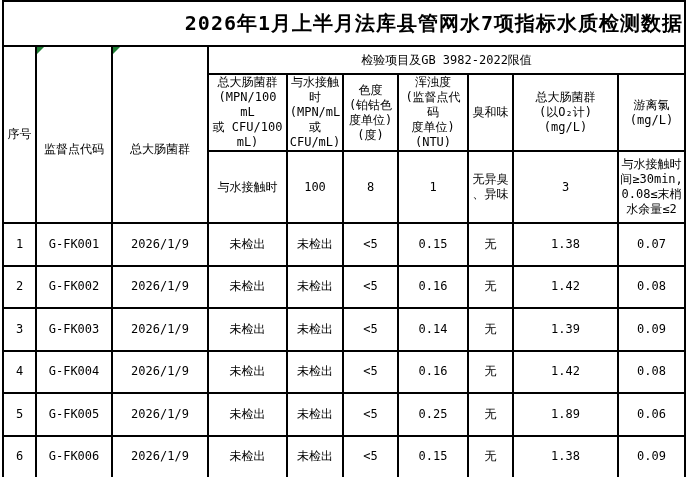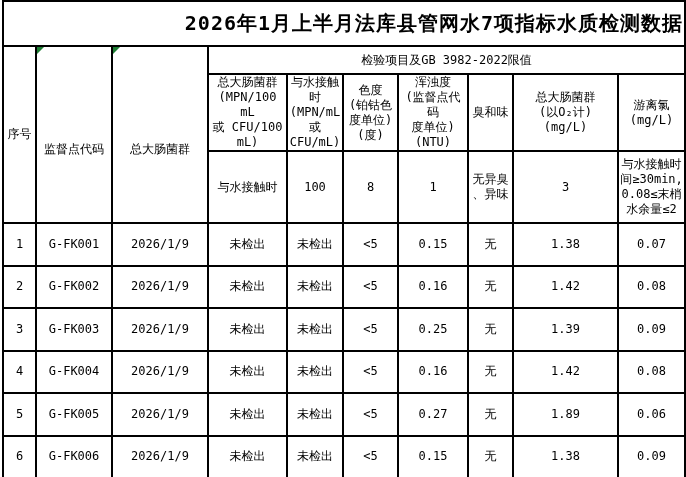--- a/index.html
+++ b/index.html
@@ -138,21 +138,21 @@
     <td class="num">0.08</td>
   </tr>
 
   <tr class="data-row">
     <td class="num">3</td>
     <td class="num">G-FK003</td>
     <td class="num">2026/1/9</td>
     <td>未检出</td>
     <td>未检出</td>
     <td class="num">&lt;5</td>
-    <td class="num">0.25</td>
+    <td class="num">0.14</td>
     <td>无</td>
     <td class="num">1.39</td>
     <td class="num">0.09</td>
   </tr>
 
   <tr class="data-row">
     <td class="num">4</td>
     <td class="num">G-FK004</td>
     <td class="num">2026/1/9</td>
     <td>未检出</td>
@@ -164,21 +164,21 @@
     <td class="num">0.08</td>
   </tr>
 
   <tr class="data-row">
     <td class="num">5</td>
     <td class="num">G-FK005</td>
     <td class="num">2026/1/9</td>
     <td>未检出</td>
     <td>未检出</td>
     <td class="num">&lt;5</td>
-    <td class="num">0.27</td>
+    <td class="num">0.25</td>
     <td>无</td>
     <td class="num">1.89</td>
     <td class="num">0.06</td>
   </tr>
 
   <tr class="data-row">
     <td class="num">6</td>
     <td class="num">G-FK006</td>
     <td class="num">2026/1/9</td>
     <td>未检出</td>

